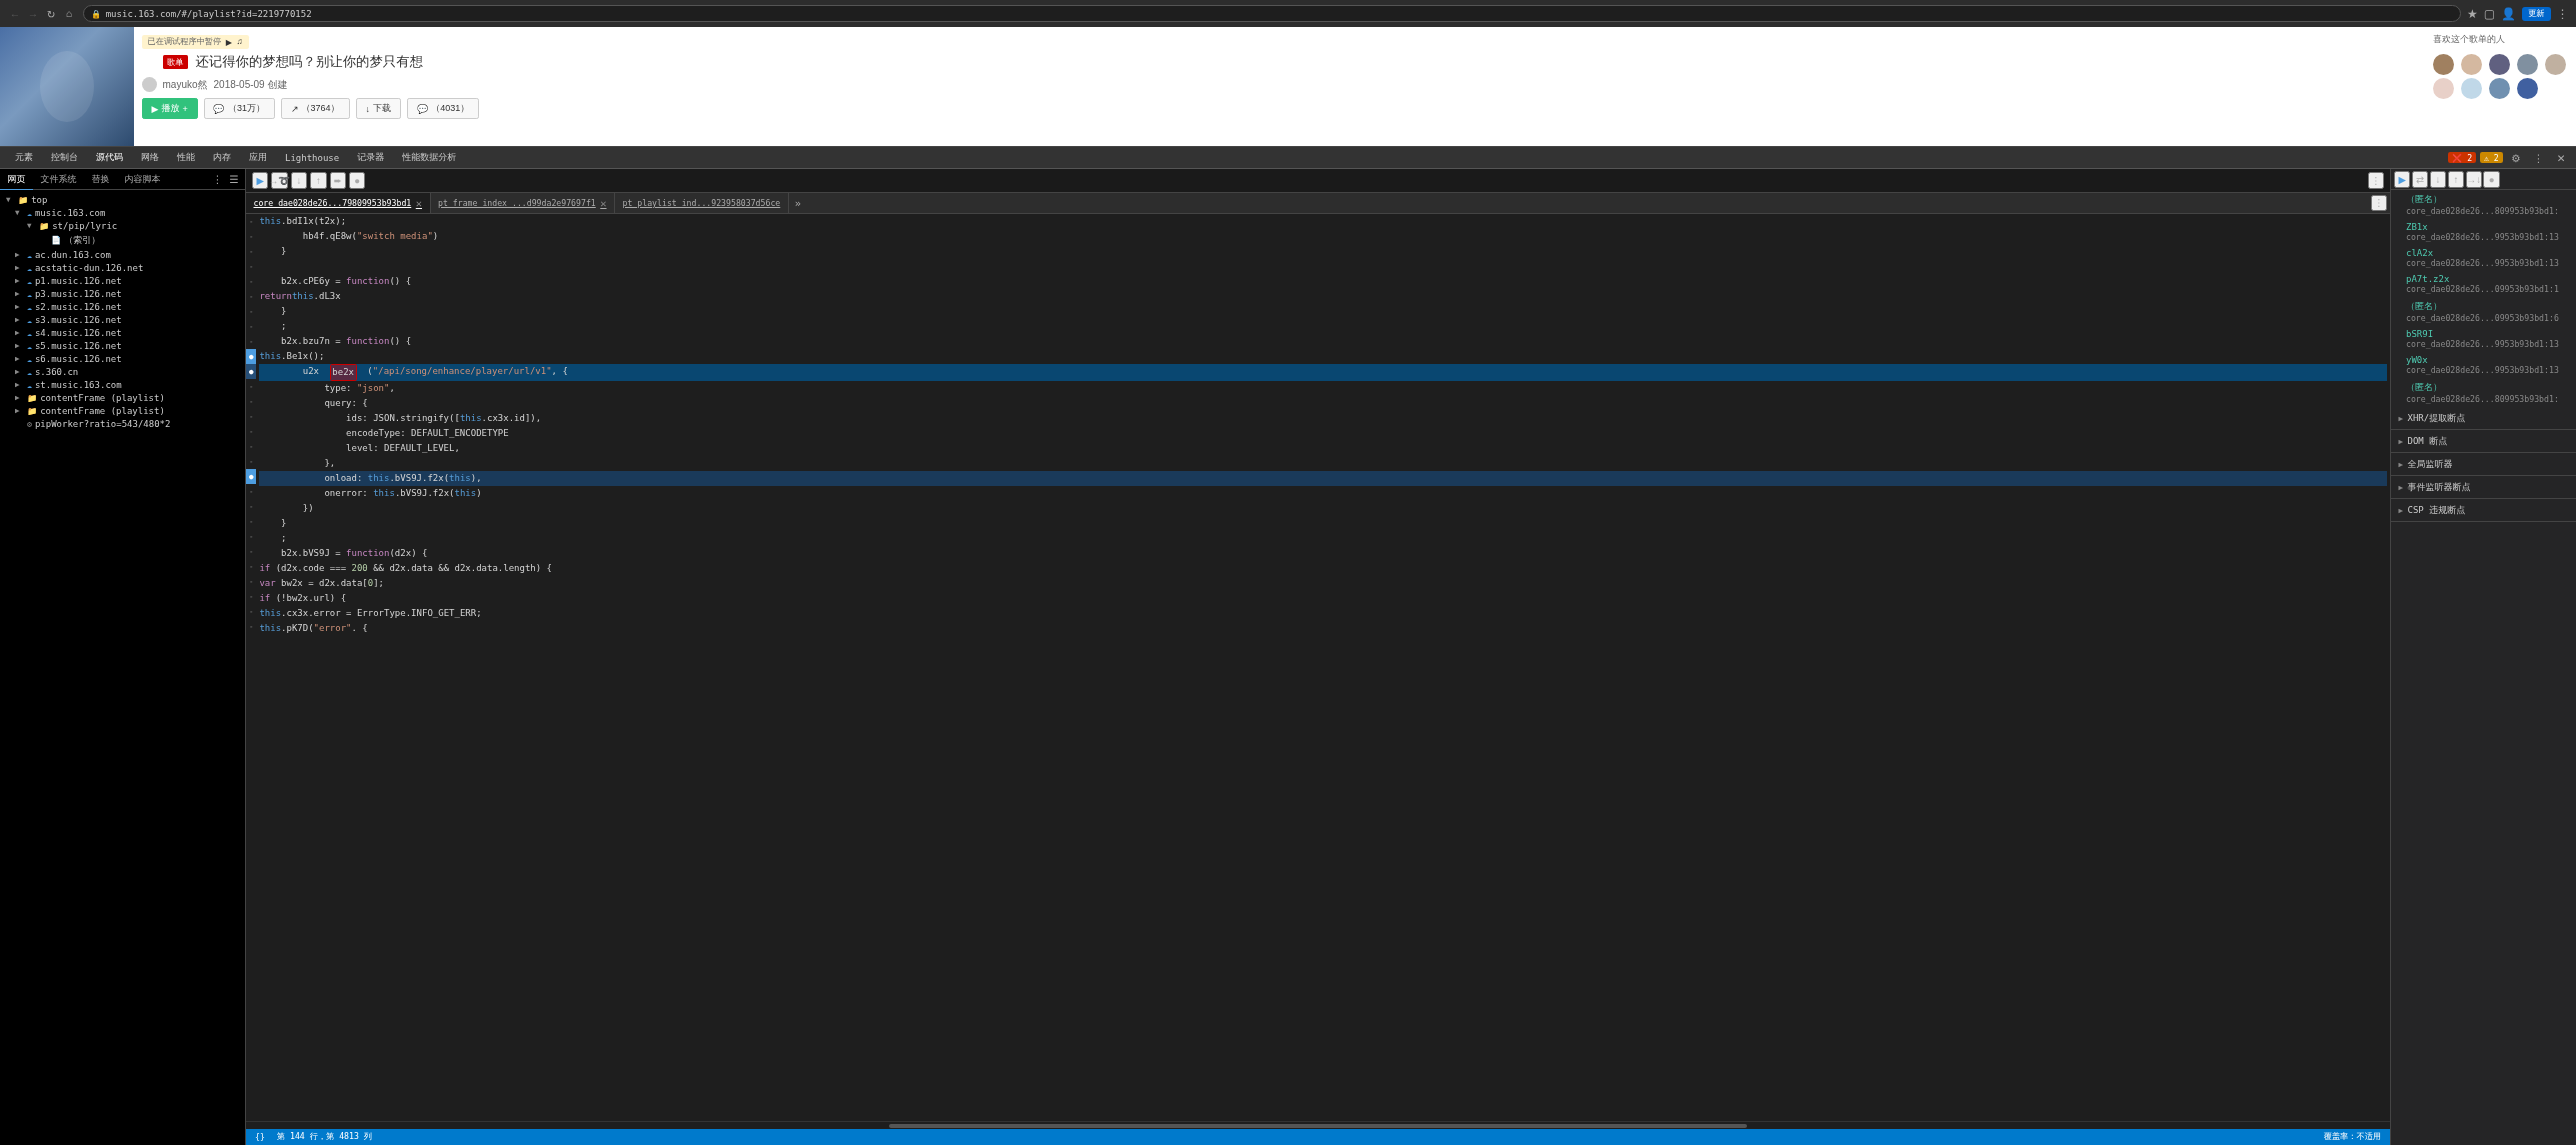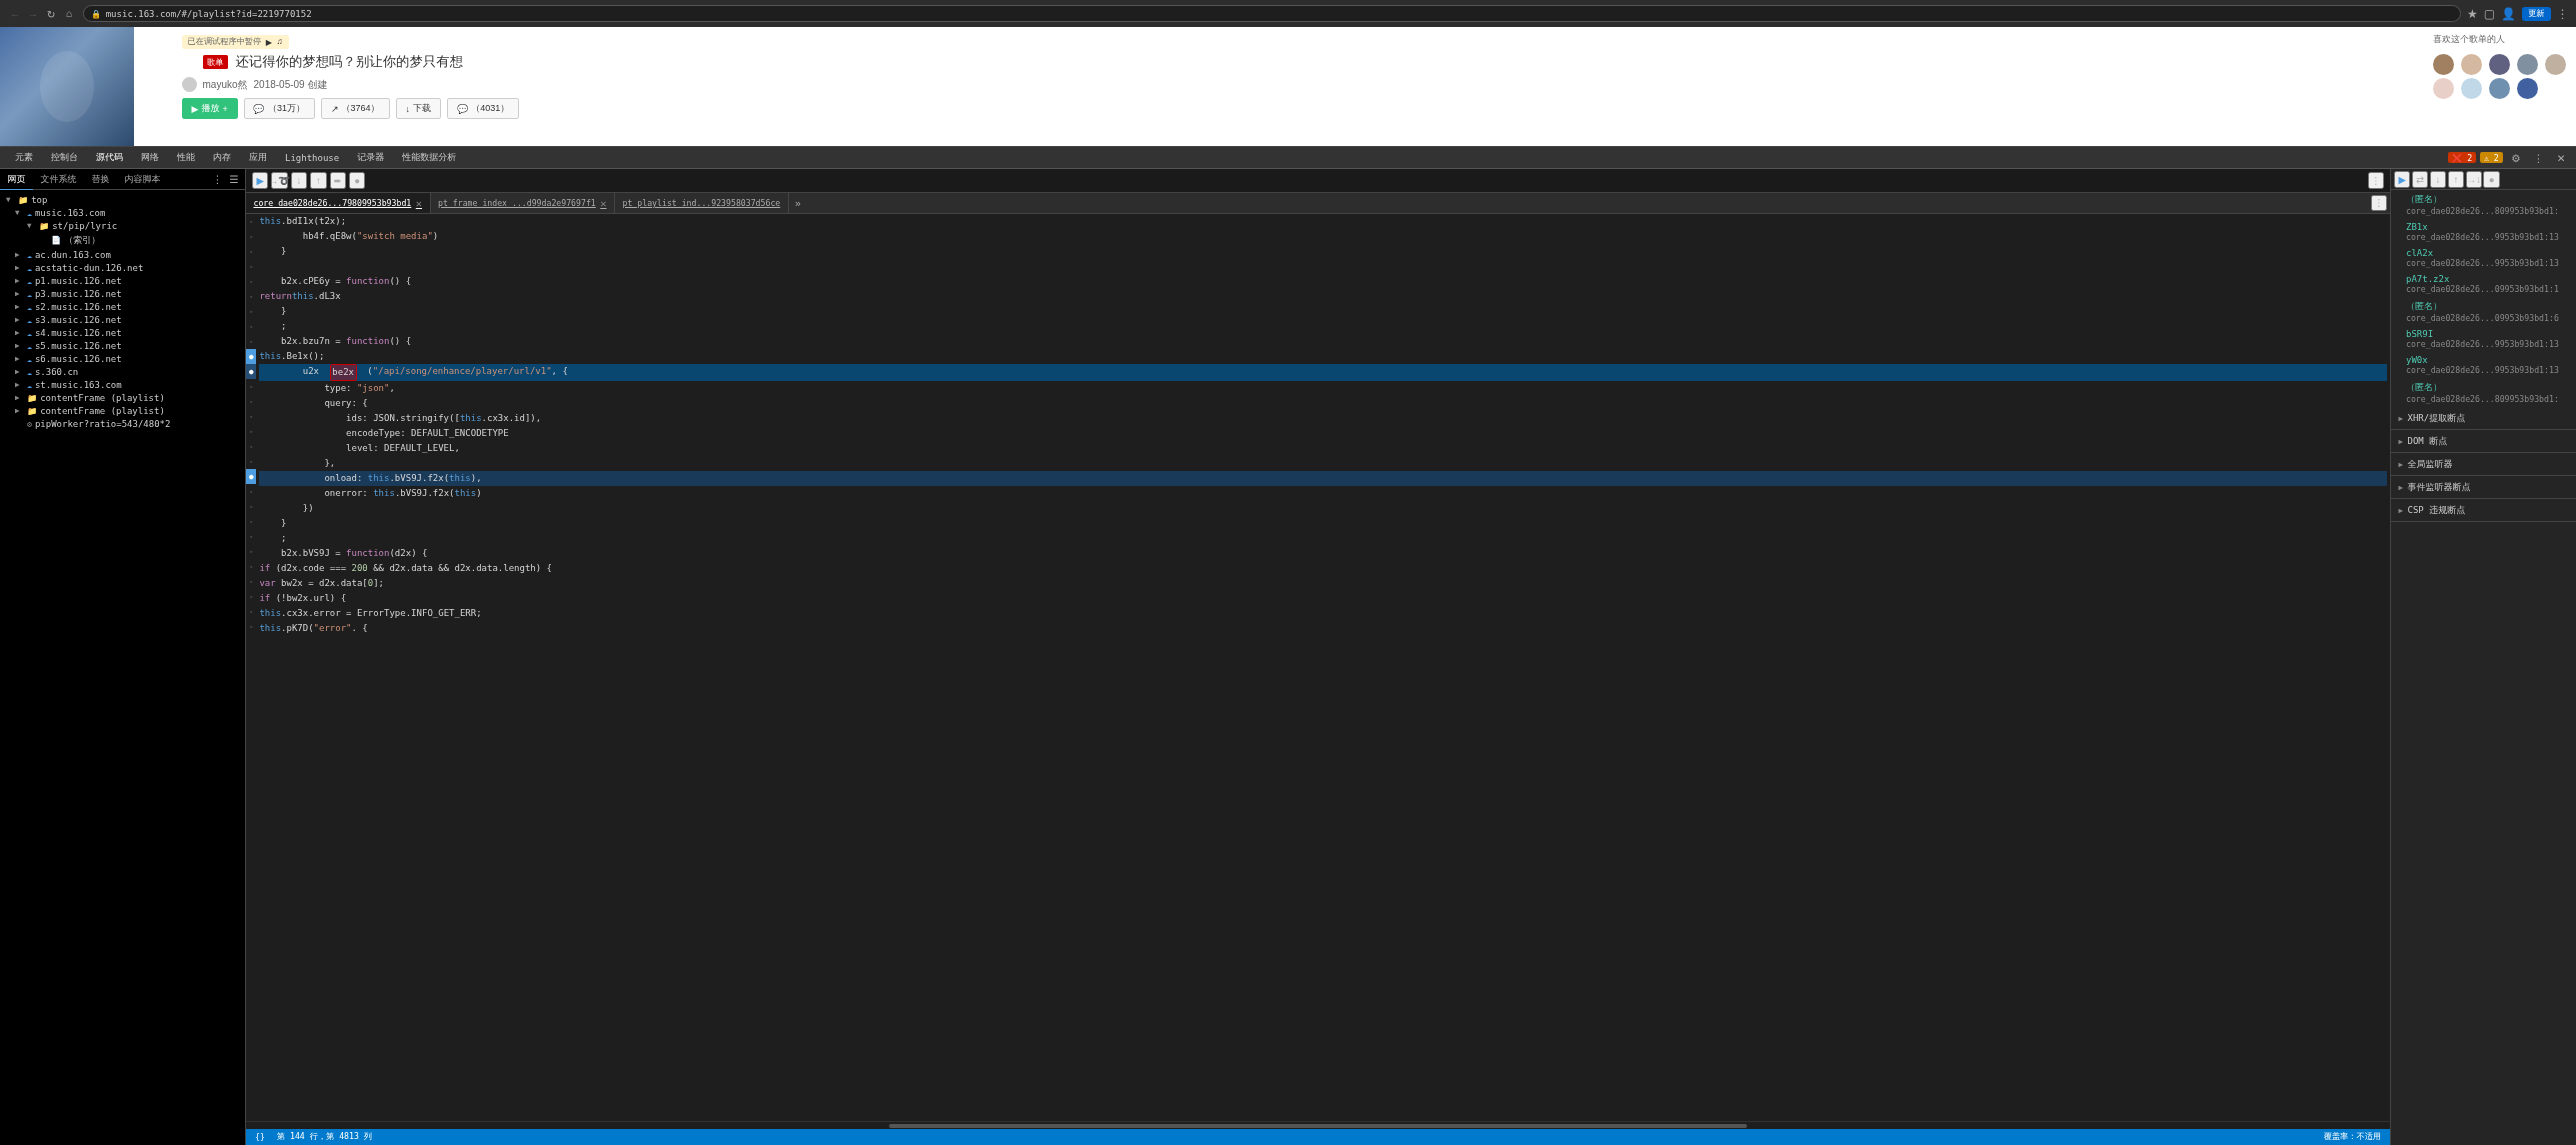--- a/index.html
+++ b/index.html
@@ -11,21 +11,21 @@
     .nav-buttons { display: flex; gap: 3px; align-items: center; }
     .nav-btn { width: 15px; height: 15px; display: flex; align-items: center; justify-content: center; color: #aaa; cursor: pointer; background: none; border: none; font-size: 10.4px; }
     .nav-btn.disabled { color: #555; cursor: default; }
     .address-bar { flex: 1; background: #1e1e1e; border: 0.7px solid #555; border-radius: 9px; padding: 2.2px 7.5px; color: #ccc; font-size: 9px; display: flex; align-items: center; gap: 4.5px; }
     .address-icon { color: #888; font-size: 8.2px; }
     .toolbar-actions { display: flex; gap: 6px; align-items: center; }
     .toolbar-btn { color: #aaa; cursor: pointer; font-size: 12px; background: none; border: none; }
     .update-badge { background: #0066cc; color: white; padding: 1.5px 6px; border-radius: 3px; font-size: 8.2px; cursor: pointer; }
 
     
-    .page-content { background: #fff; height: 119px; display: flex; overflow: hidden; gap: 40px; }
+    .page-content { background: #fff; height: 119px; display: flex; overflow: hidden; }
     .page-thumbnail { width: 134px; height: 119px; background: #888; display: flex; align-items: center; justify-content: center; overflow: hidden; }
     .thumbnail-img { width: 100%; height: 100%; background: linear-gradient(135deg, #4a6fa5 0%, #7a9abf 40%, #2d4a6e 100%); position: relative; }
     .thumbnail-img::after { content: ''; position: absolute; top: 20%; left: 30%; width: 40%; height: 60%; background: rgba(255,255,255,0.1); border-radius: 50%; }
     .page-main { flex: 1; padding: 7.5px; background: #fff; }
     .song-banner { display: flex; align-items: center; gap: 7.5px; margin-bottom: 6px; padding-left: 21px; }
     .song-badge { background: #cc0000; color: white; padding: 1.5px 4.5px; font-size: 8.2px; border-radius: 1.5px; }
     .song-title { font-size: 13.4px; color: #333; font-weight: normal; font-family: Arial, sans-serif; }
     .song-meta { display: flex; align-items: center; gap: 6px; font-size: 10px; color: #666; font-family: Arial, sans-serif; }
     .avatar-small { width: 15px; height: 15px; border-radius: 50%; background: #ccc; display: inline-block; }
     .song-actions { display: flex; gap: 6px; margin-top: 6px; }

